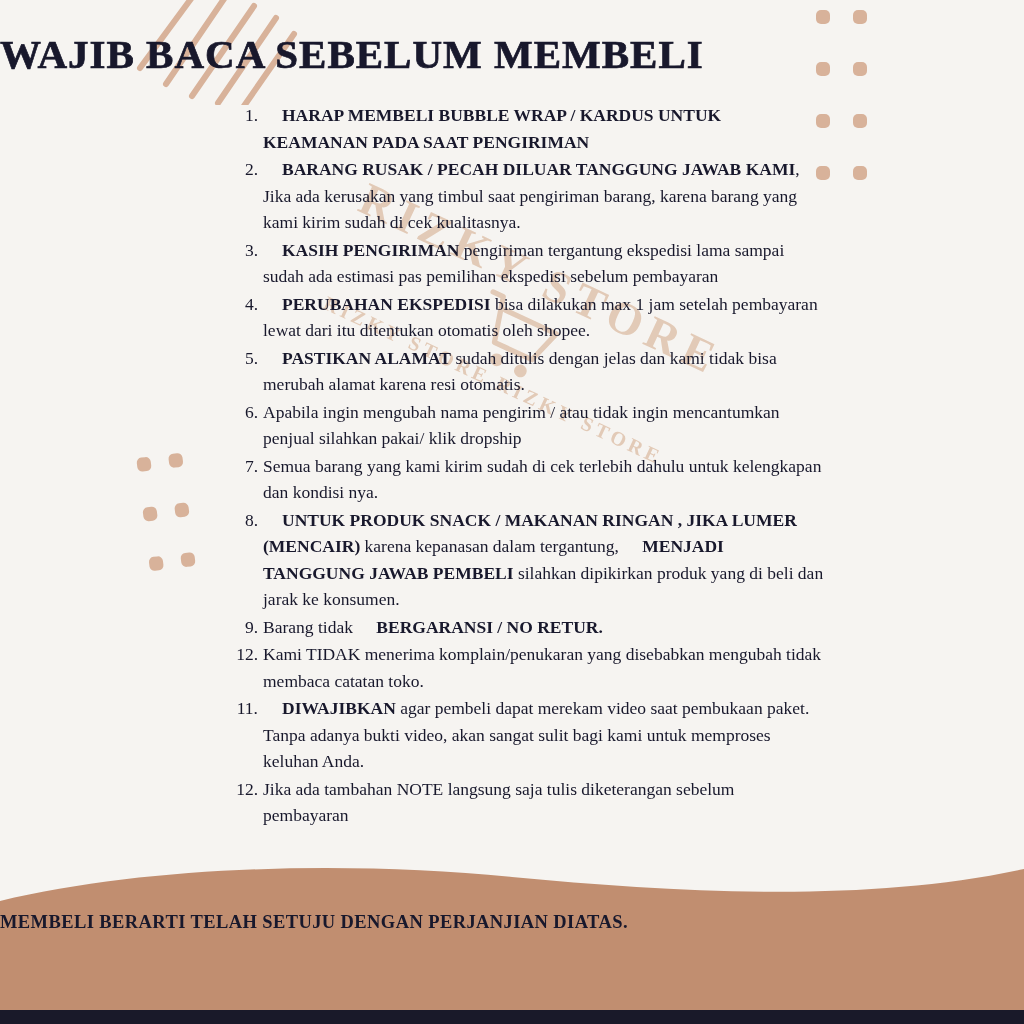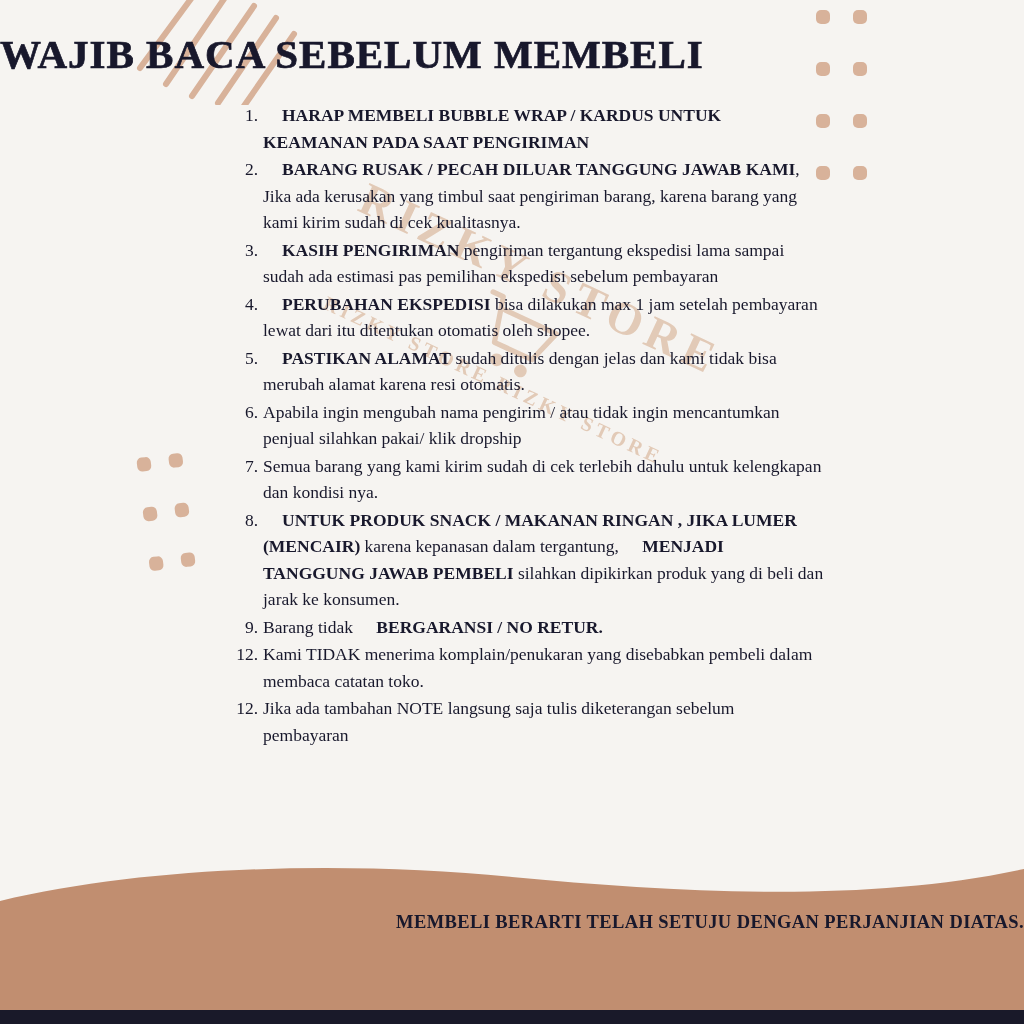--- a/index.html
+++ b/index.html
@@ -51,21 +51,21 @@
     font-size:17.5px;line-height:26.5px;
   }
   .rules li{display:flex;margin:0 0 1px 0;}
   .rules .num{flex:0 0 30px;text-align:right;padding-right:5px;}
   .rules .body{flex:1;}
   .rules strong{font-weight:bold;margin-left:19px;}
   
   .wave{position:absolute;left:0;bottom:0;width:1024px;height:165px;z-index:2;}
   .footer{
     position:absolute;left:0;bottom:0;width:1024px;height:120px;z-index:3;
-    text-align:right;font-weight:bold;font-size:18.5px;letter-spacing:.4px;
+    text-align:left;font-weight:bold;font-size:18.5px;letter-spacing:.4px;
     padding-top:8px;box-sizing:border-box;
   }
   .footer p{margin:0 0 11px 0;}
   .bottom-bar{position:absolute;left:0;bottom:0;width:1024px;height:14px;background:var(--bar);z-index:4;}
 </style>
 </head>
 <body>
 
 <div class="poster">
 
@@ -141,21 +141,25 @@
       <li>
         <span class="num">8.</span>
         <span class="body"><strong>UNTUK PRODUK SNACK / MAKANAN RINGAN , JIKA LUMER (MENCAIR)</strong><span> karena kepanasan dalam tergantung, </span><strong>MENJADI TANGGUNG JAWAB PEMBELI</strong><span> silahkan dipikirkan produk yang di beli dan jarak ke konsumen.</span></span>
       </li>
       <li>
         <span class="num">9.</span>
         <span class="body"><span>Barang tidak </span><strong>BERGARANSI / NO RETUR.</strong></span>
       </li>
       <li>
         <span class="num">12.</span>
-        <span class="body"><span>Kami TIDAK menerima komplain/penukaran yang disebabkan pembeli dalam membaca catatan toko.</span></span>
+        <span class="body"><span>Kami TIDAK menerima komplain/penukaran yang disebabkan mengubah tidak membaca catatan toko.</span></span>
+      </li>
+      <li>
+        <span class="num">11.</span>
+        <span class="body"><strong>DIWAJIBKAN</strong><span> agar pembeli dapat merekam video saat pembukaan paket. Tanpa adanya bukti video, akan sangat sulit bagi kami untuk memproses keluhan Anda.</span></span>
       </li>
       <li>
         <span class="num">12.</span>
         <span class="body"><span>Jika ada tambahan NOTE langsung saja tulis diketerangan sebelum pembayaran</span></span>
       </li>
     </ol>
 
   <svg class="wave" viewBox="0 0 1024 165" preserveAspectRatio="none">
     <path d="M0,42 C150,6 350,2 512,18 C680,34 870,44 1024,10 L1024,165 L0,165 Z" fill="#c18e70"></path>
   </svg>

